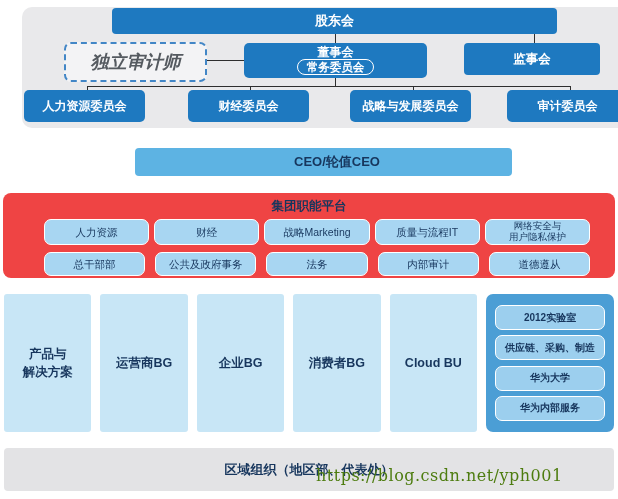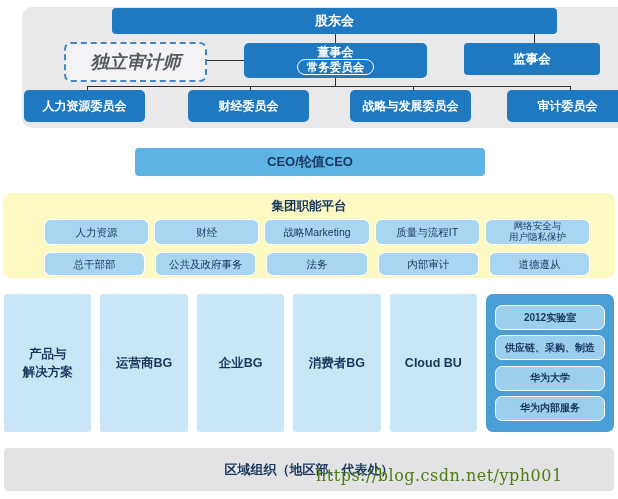--- a/index.html
+++ b/index.html
@@ -24,24 +24,24 @@
   .board{left:222px;top:36px;width:183px;height:35px;flex-direction:column;font-size:12px;line-height:1.15;border-radius:5px;}
   .board .pill{border:1px solid #ffffff;border-radius:9px;padding:0 9px;font-size:11.5px;line-height:14px;}
   .supervisory{left:442px;top:36px;width:136px;height:32px;font-size:12.5px;}
   .committee{top:83px;height:32px;width:121px;font-size:12px;border-radius:5px;}
   .c0{left:2px;} .c1{left:166px;} .c2{left:328px;} .c3{left:485px;}
   .line{position:absolute;background:#2e2e2e;}
   
   .ceo{
     left:135px;top:148px;width:350px;height:28px;background:#5db3e3;border-radius:4px;
     color:#17365d;font-weight:bold;font-size:13px;
-    display:flex;align-items:center;justify-content:center;
+    display:flex;align-items:center;justify-content:center;padding-left:27px;
   }
   
-  .platform{left:3px;top:193px;width:612px;height:85px;background:#fef9c3;border-radius:8px;box-sizing:border-box;}
+  .platform{left:3px;top:193px;width:612px;height:85px;background:#ef4444;border-radius:8px;box-sizing:border-box;}
   .platform-title{text-align:center;color:#17365d;font-weight:bold;font-size:12.5px;padding-top:5px;}
   .prow{display:flex;margin:0 25px;padding-left:16px;}
   .prow1{gap:5px;margin-top:4px;height:26px;}
   .prow2{gap:10px;margin-top:7px;height:24px;}
   .pbox{
     flex:1;background:#a8d6f2;border:1px solid #ffffff;border-radius:7px;
     color:#17365d;display:flex;align-items:center;justify-content:center;
     font-size:10.5px;text-align:center;white-space:pre-line;line-height:1.15;
   }
   .pbox.small{font-size:9.5px;}

